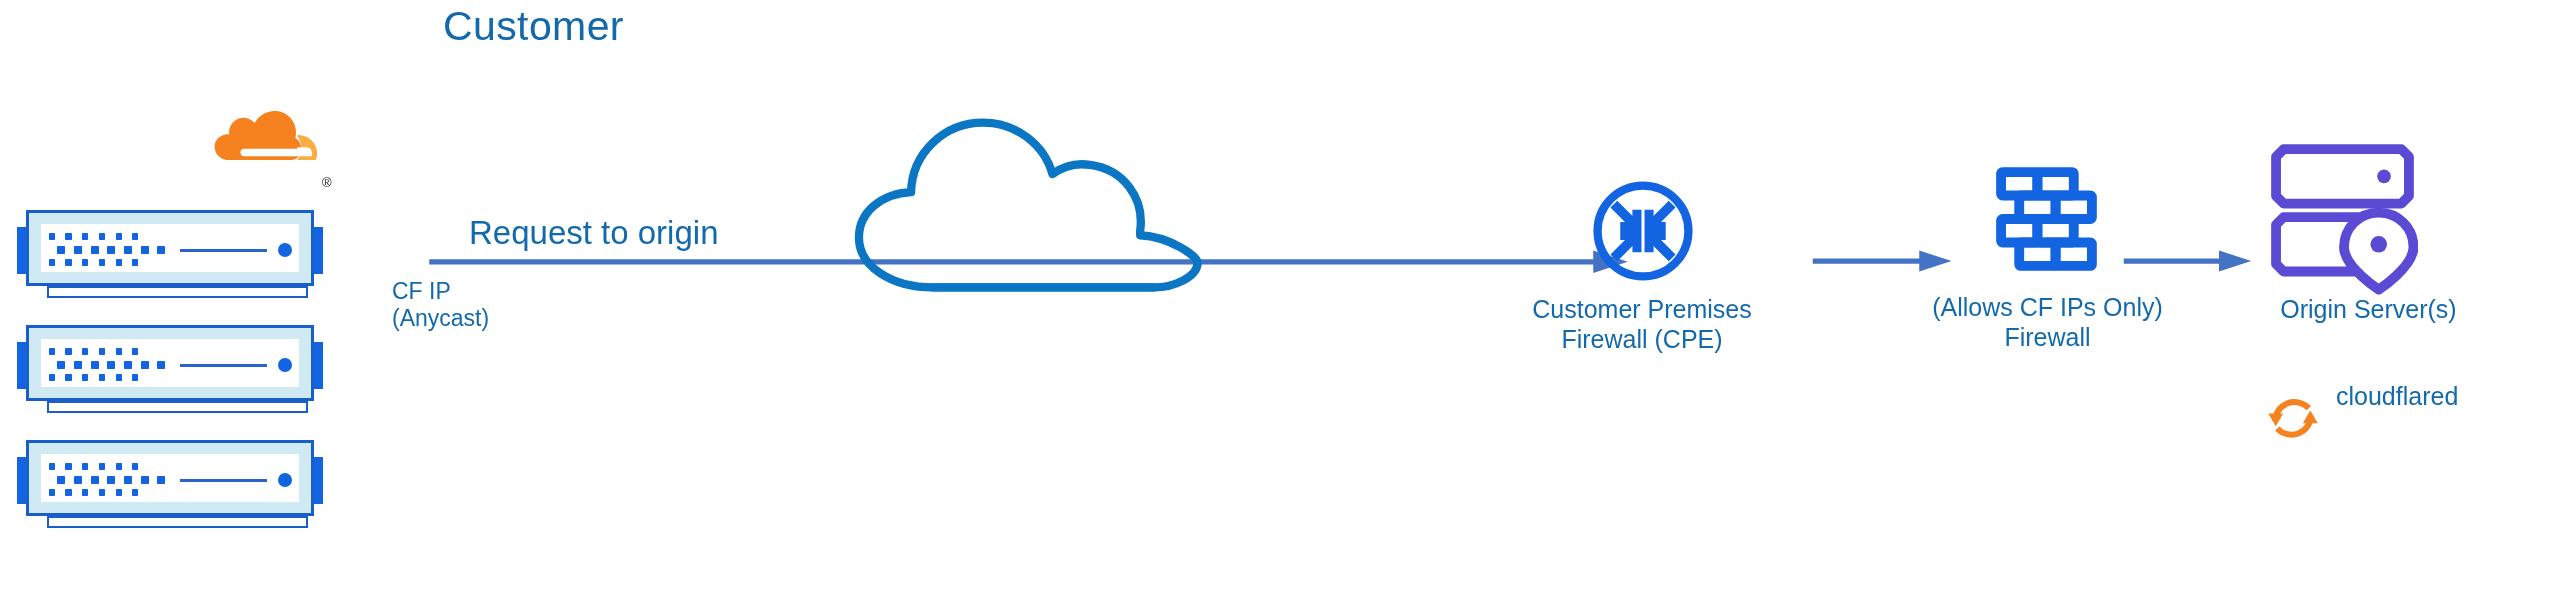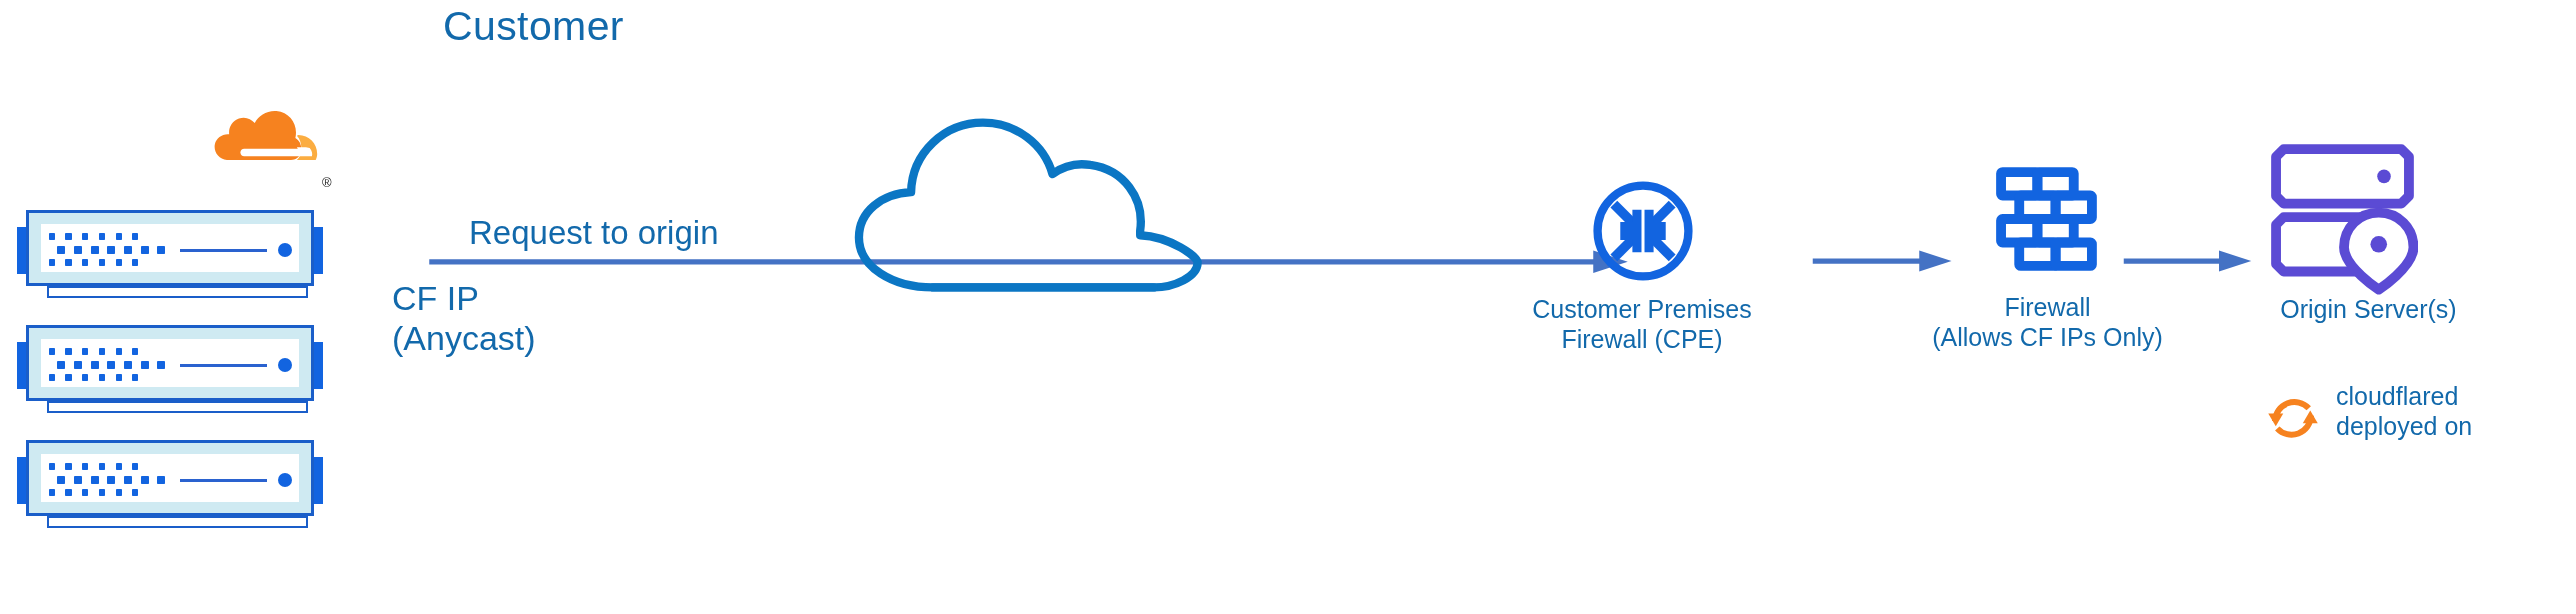--- a/index.html
+++ b/index.html
@@ -227,21 +227,21 @@
     <div class="hdot"></div>
   </div>
 
   <svg class="arrow-svg" style="left:424px; top:246px;" width="1218" height="33" viewBox="0 0 1610 44">
     <line x1="0" y1="21" x2="1560" y2="21" stroke="#4472c4" stroke-width="7"></line>
     <polygon points="1552,6 1598,21 1552,36" fill="#4472c4"></polygon>
   </svg>
 
   <div class="abs flow-label" style="left:469px; top:214px;">Request to origin</div>
 
-  <div class="abs" style="left:392px; top:278px; color:#1269ab; font-size:34px; line-height:1.18;">
+  <div class="abs" style="left:392px; top:278px; color:#1269ab; font-size:23px; line-height:1.18;">
     <div>CF IP</div>
     <div>(Anycast)</div>
   </div>
 
   <div class="abs" id="internet-cloud">
     <svg width="439" height="189" viewBox="0 0 580 250">
       <path d="M128 240
                C 74 240 30 213 30 174
                C 30 140 60 116 99 114
                C 100 62 143 22 194 22
@@ -300,22 +300,22 @@
 
           <rect x="8" y="70" width="48" height="31" rx="2"></rect>
           <rect x="56" y="70" width="48" height="31" rx="2"></rect>
 
           <rect x="32" y="101" width="48" height="31" rx="2"></rect>
           <rect x="80" y="101" width="48" height="31" rx="2"></rect>
         </g>
       </svg>
     </div>
     <div class="node-label" id="firewall-label">
+      <div>(Allows CF IPs Only)</div>
       <div>Firewall</div>
-      <div>(Allows CF IPs Only)</div>
     </div>
   </div>
 
   <svg class="arrow-svg" style="left:2123px; top:246px;" width="144" height="33" viewBox="0 0 190 44">
     <line x1="0" y1="20" x2="135" y2="20" stroke="#4472c4" stroke-width="7"></line>
     <polygon points="127,6 170,20 127,34" fill="#4472c4"></polygon>
   </svg>
 
   <div class="abs" id="origin-node">
     <div id="origin-icon">
@@ -339,18 +339,17 @@
         <g fill="none" stroke="#f6821f" stroke-width="8" stroke-linecap="butt">
           <path d="M12 40 A26 26 0 0 1 57 23"></path>
           <path d="M60 33 A26 26 0 0 1 15 50"></path>
         </g>
         <polygon points="3,30 23,30 13,47" fill="#f6821f"></polygon>
         <polygon points="69,43 49,43 59,26" fill="#f6821f"></polygon>
       </svg>
     </div>
     <div id="cloudflared-text">
       <div>cloudflared</div>
-      <div>deployed on</div>
     </div>
   </div>
 
 </div>
 
 
 </body></html>

